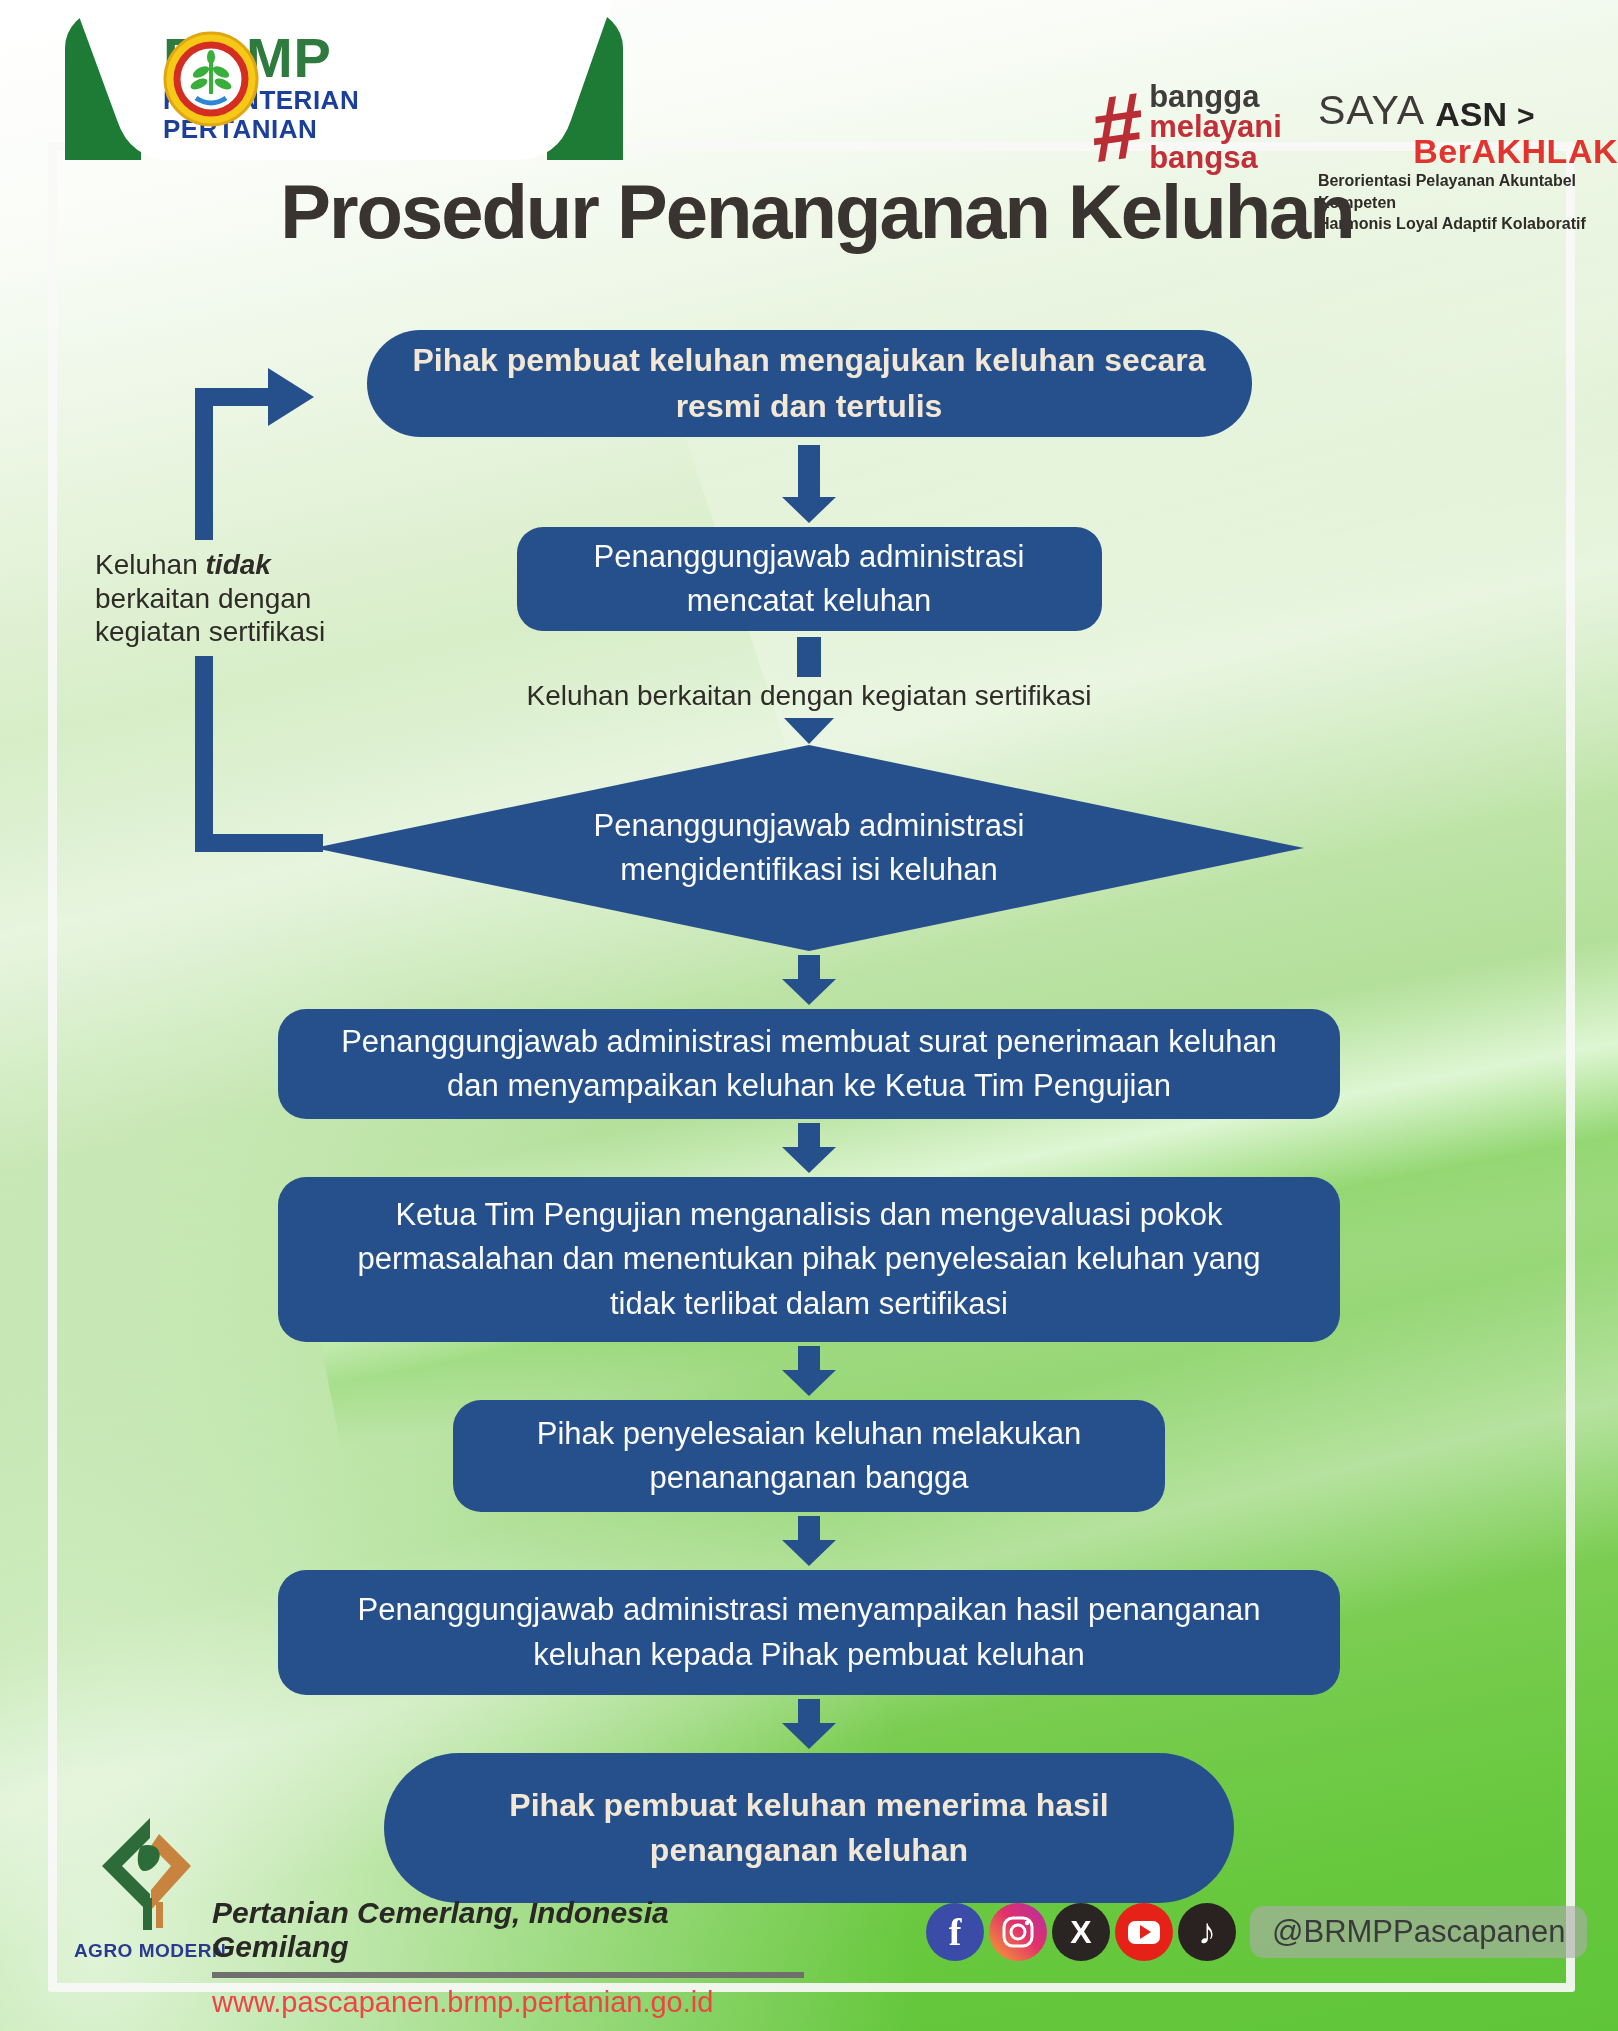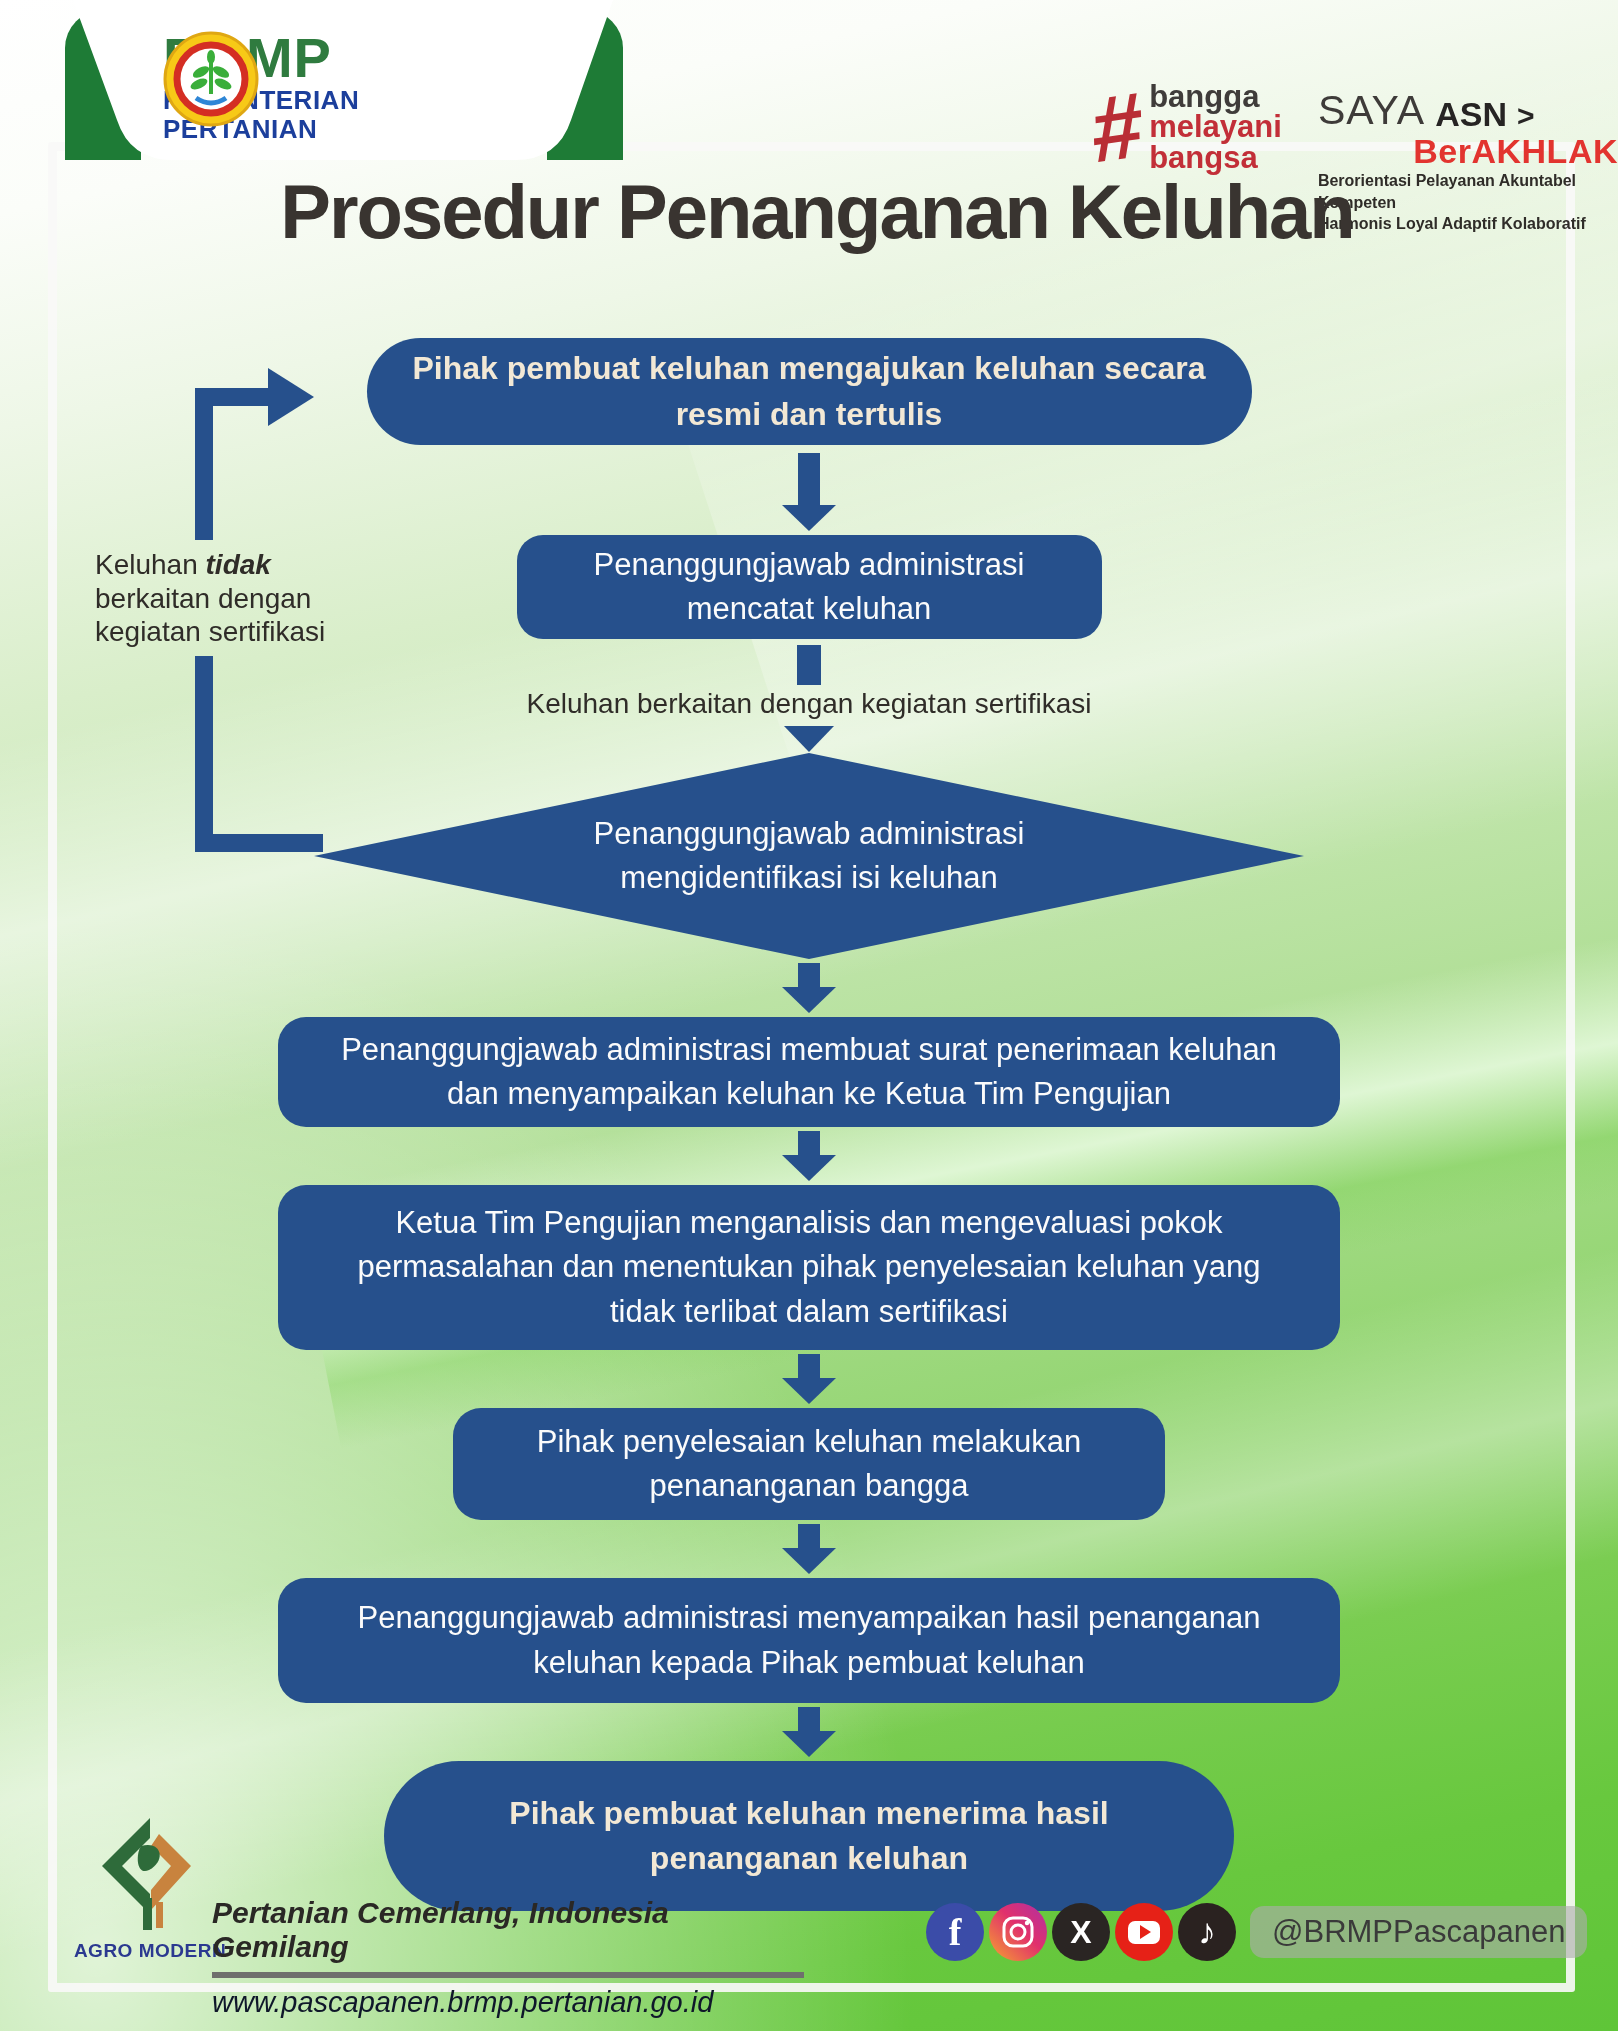--- a/index.html
+++ b/index.html
@@ -47,21 +47,21 @@
   .asn { font-size:34px; font-weight:900; color:#262423; }
   .asn-chev { font-size:30px; font-weight:900; color:#262423; }
   .berakhlak { font-size:34px; font-weight:900; color:#E2342F; letter-spacing:.5px; margin-top:3px;text-align:right; }
   .asn-sub { font-size:16px; font-weight:600; color:#2F2C28; margin-top:2px; line-height:1.35; }
 
   
   .title { position:absolute; left:0; top:168px; width:1618px; text-align:center;
     font-size:76px; font-weight:900; color:#393430; letter-spacing:-2px;margin-left:8px; }
 
   
-  .flow { position:absolute; left:6px; top:338px; width:1606px; display:flex; flex-direction:column; align-items:center; }
+  .flow { position:absolute; left:6px; top:330px; width:1606px; display:flex; flex-direction:column; align-items:center; }
   .node { background:#26508C; color:#FBFBFB; display:flex; align-items:center; justify-content:center;
     text-align:center; font-size:31px; line-height:1.42; }
   .pill { border-radius:80px; font-weight:700; color:#F2E8D5; font-size:32px; }
   .n1 { width:885px; height:107px; }
   .n2 { width:585px; height:104px; border-radius:26px; }
   .n4 { width:1062px; height:110px; border-radius:28px; }
   .n5 { width:1062px; height:165px; border-radius:28px; }
   .n6 { width:712px; height:112px; border-radius:28px; }
   .n7 { width:1062px; height:125px; border-radius:28px; }
   .n8 { width:850px; height:150px; }
@@ -94,21 +94,21 @@
   .no-label { position:absolute; left:95px; top:548px; width:252px;
     font-size:28px; color:#2F2C28; line-height:1.2; }
   .no-label .em { font-weight:800; font-style:italic; }
 
   
   .agro { position:absolute; left:70px; top:1812px; width:160px; text-align:center; }
   .agro-label { font-size:19px; font-weight:800; color:#2B3990; letter-spacing:.5px; margin-top:2px; }
   .tagline-block { position:absolute; left:212px; top:1896px; width:600px; }
   .tagline { font-size:30px; font-weight:800; font-style:italic; color:#2A2825; }
   .tagline-rule { width:592px; height:6px; background:#6F6F6D; margin:8px 0 8px 0; }
-  .website { font-size:29px; font-style:italic; color:#0f172a; }
+  .website { font-size:29px; color:#ef4444; }
   .socials { position:absolute; left:926px; top:1903px; display:flex; gap:5px; }
   .sicon { width:58px; height:58px; border-radius:50%; display:flex; align-items:center; justify-content:center; }
   .fb { background:#3B4CA8; color:#fff; font-size:38px; font-weight:800; font-family:"Liberation Serif",serif; }
   .ig { background:linear-gradient(45deg,#f59b34 5%,#e1306c 55%,#b5309f 95%); }
   .xx { background:#2A2523; color:#fff; font-size:32px; font-weight:800; }
   .yt { background:#E62117; }
   .yt .ytbox { width:32px; height:23px; background:#fff; border-radius:7px; display:flex; align-items:center; justify-content:center; }
   .yt .ytplay { width:0; height:0; border-left:11px solid #E62117; border-top:7px solid transparent; border-bottom:7px solid transparent; margin-left:3px; }
   .tk { background:#2A2220; color:#fff; font-size:36px; font-weight:700; }
   .handle { position:absolute; left:1250px; top:1906px; background:rgba(173,173,173,.62);

